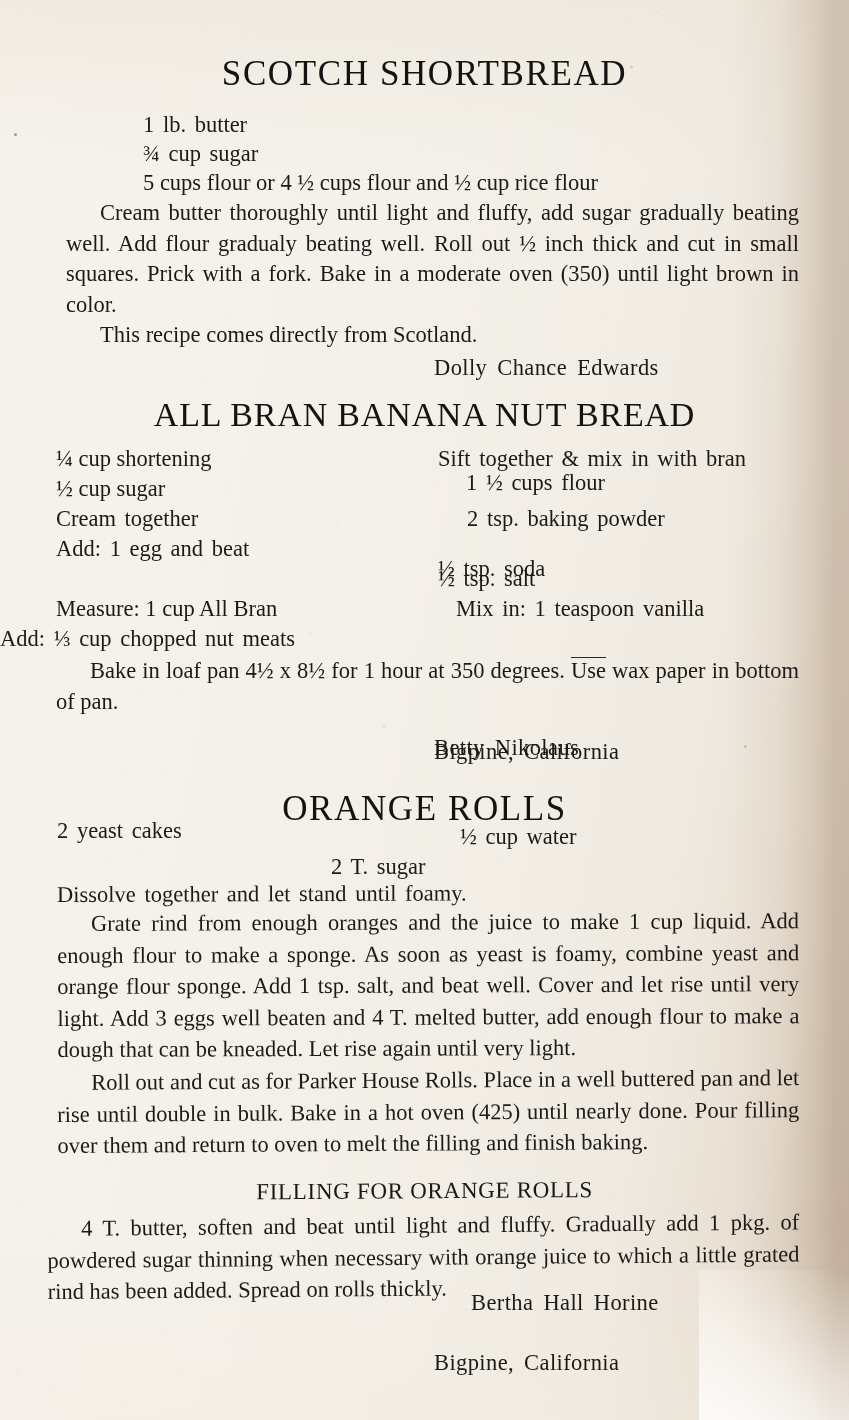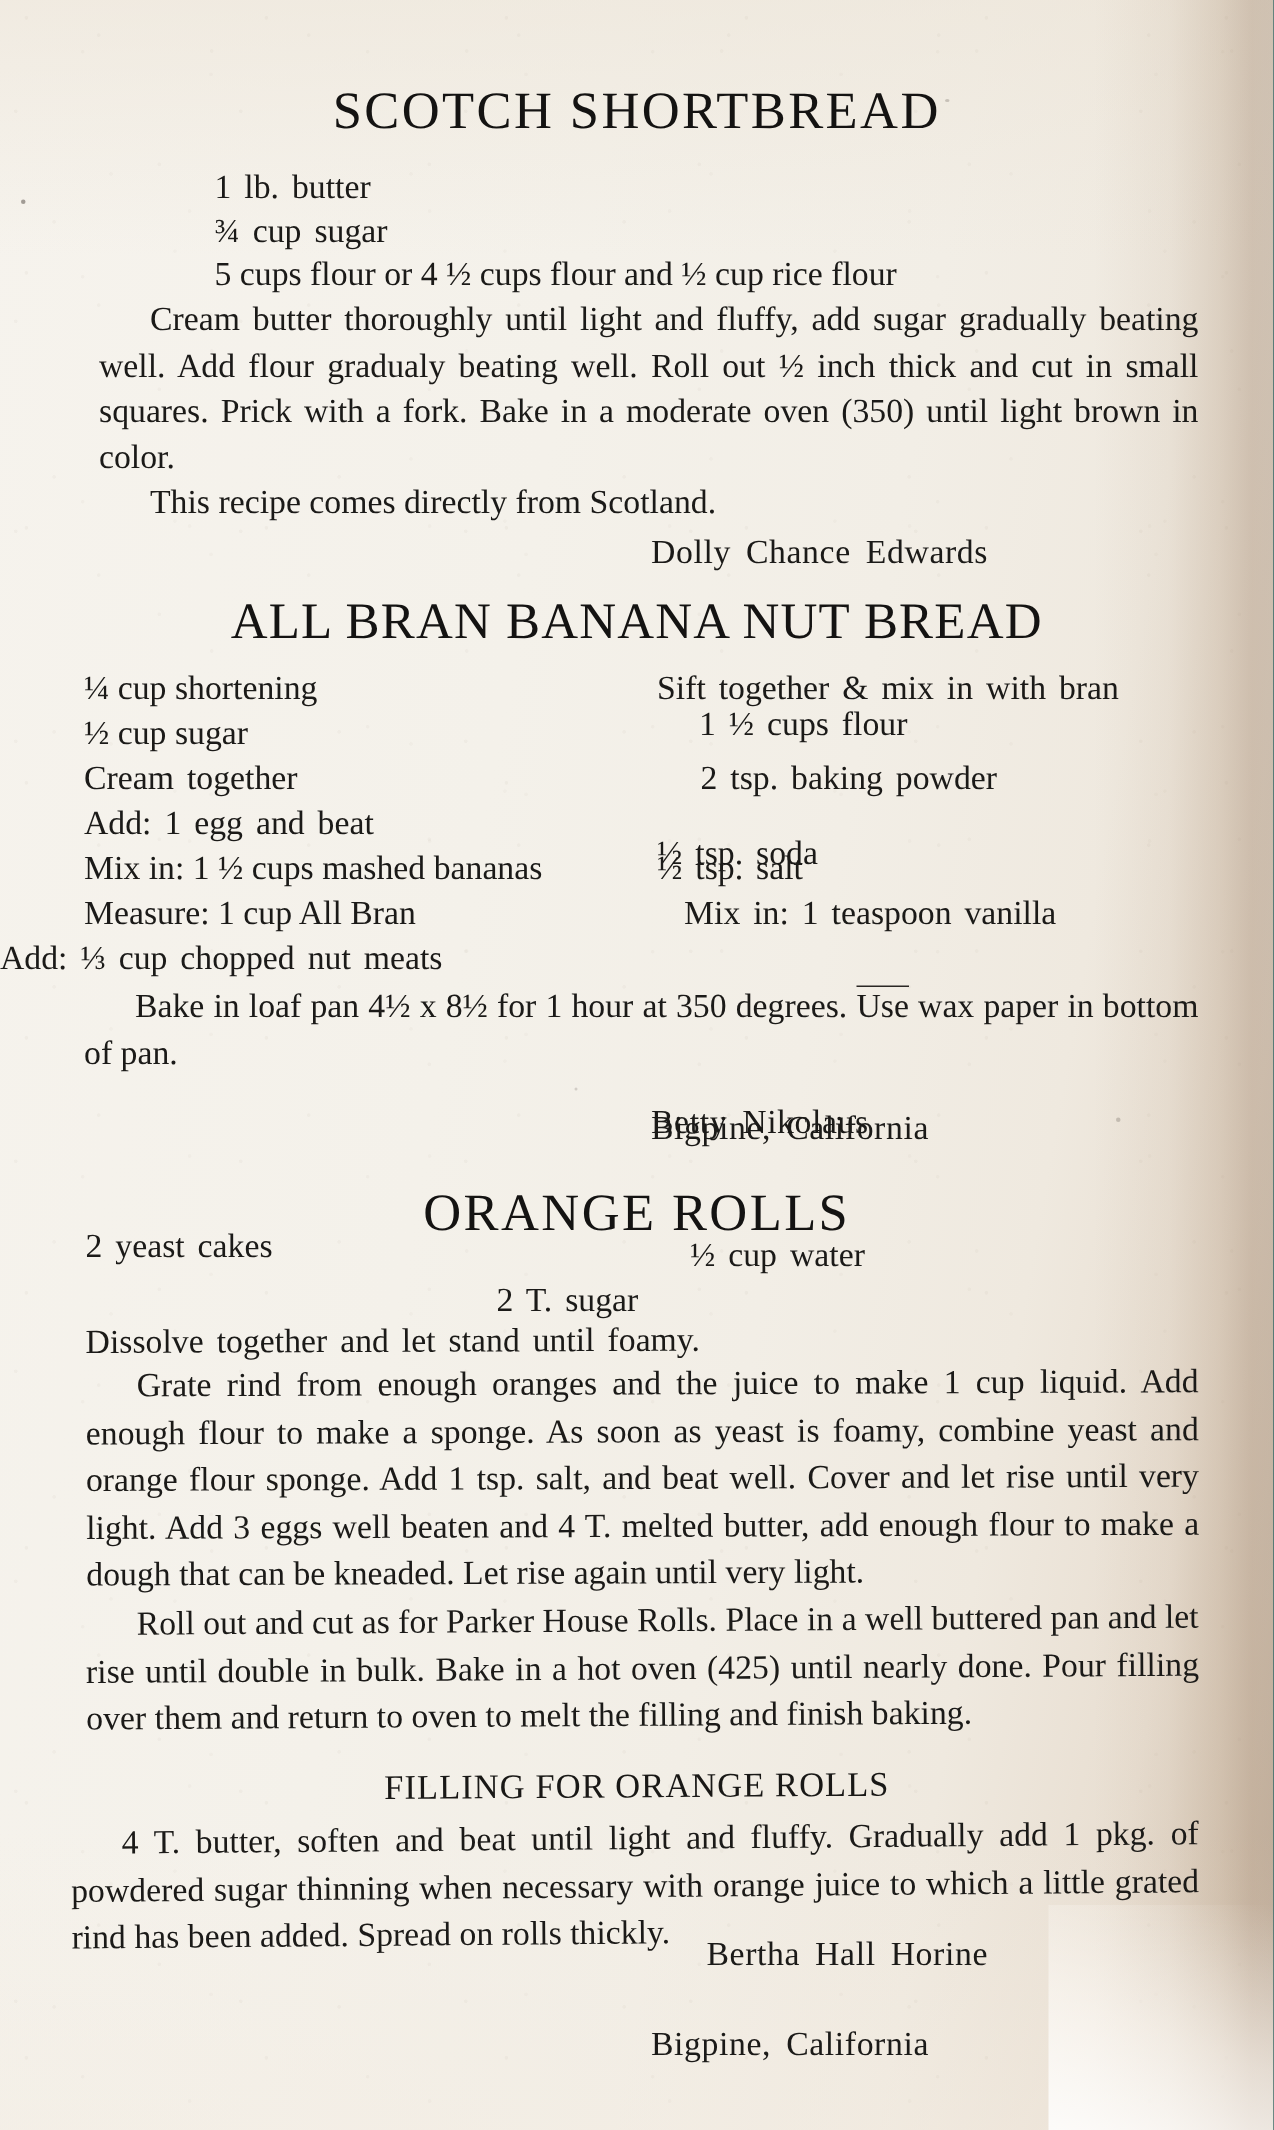--- a/index.html
+++ b/index.html
@@ -181,21 +181,20 @@
     <div class="abs para indent" style="left:66px; top:320px; width:733px;">This recipe comes directly from Scotland.</div>
 
     <div class="abs attrib" style="left:434px; top:352px;">Dolly Chance Edwards</div>
 
     <div class="abs recipe-title title-wide" style="left:0; top:396px; width:849px;">ALL BRAN BANANA NUT BREAD</div>
 
     <div class="abs line" style="left:56px; top:448px;">¼ cup shortening</div>
     <div class="abs line" style="left:56px; top:478px;">½ cup sugar</div>
     <div class="abs line sp" style="left:56px; top:508px;">Cream together</div>
     <div class="abs line sp" style="left:56px; top:538px;">Add: 1 egg and beat</div>
-    <div class="abs line" style="left:56px; top:568px;">Mix in: 1 ½ cups mashed bananas</div>
     <div class="abs line" style="left:56px; top:598px;">Measure: 1 cup All Bran</div>
 
     <div class="abs line sp" style="left:438px; top:448px;">Sift together &amp; mix in with bran</div>
     <div class="abs line sp" style="left:438px; top:472px;margin-left:28px;">1 ½ cups flour</div>
     <div class="abs line sp" style="left:438px; top:508px;margin-left:29px;">2 tsp. baking powder</div>
     <div class="abs line sp" style="left:438px; top:558px;">½ tsp. soda</div>
     <div class="abs line sp" style="left:438px; top:568px;">½ tsp. salt</div>
     <div class="abs line sp" style="left:456px; top:598px;text-align:right;">Mix in: 1 teaspoon vanilla</div>
 
     <div class="abs line sp" style="left:0; top:628px; width:849px; text-align:left;">Add: ⅓ cup chopped nut meats</div>

